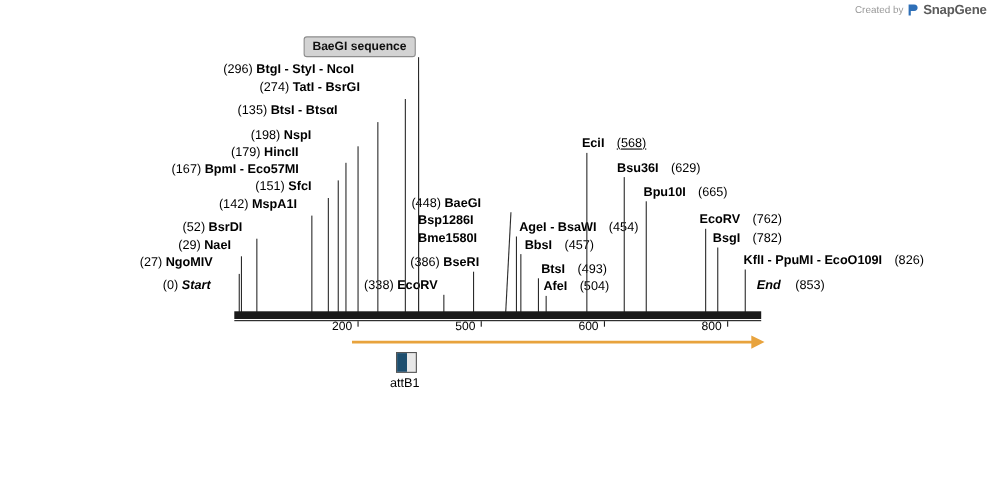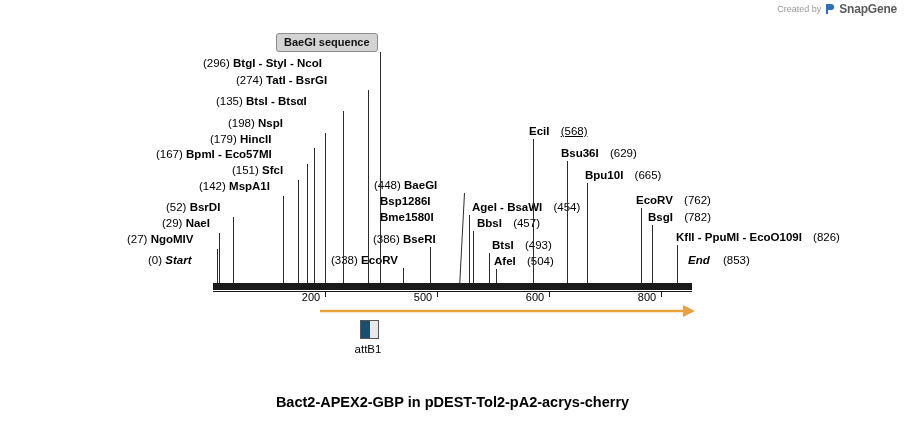--- a/index.html
+++ b/index.html
@@ -332,15 +332,14 @@
       <line x1="2" y1="8" x2="368" y2="8" stroke="#e8a33d" stroke-width="2.5"></line>
       <polygon points="365,2 377,8 365,14" fill="#e8a33d"></polygon>
     </svg>
   </div>
 
   <div id="attb1-box" class="abs">
     <div class="half"></div>
   </div>
   <div id="attb1-label" class="abs">attB1</div>
 
-  <div id="plasmid-title" class="abs">Bact2-APEX2-GBP in pDEST-Tol2-pA2-acrys-cherry</div>
 
 </div>
 
 </body></html>

